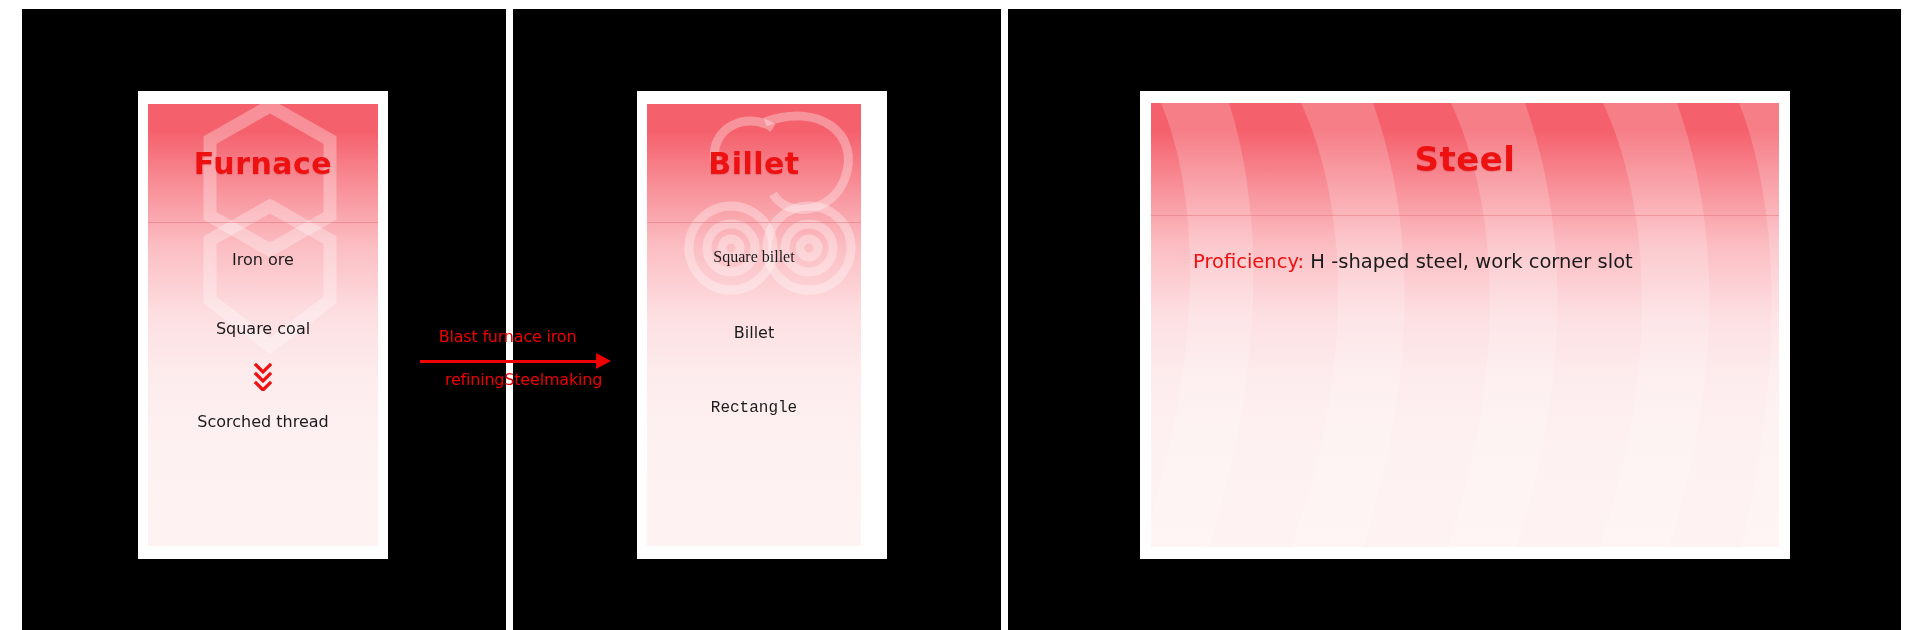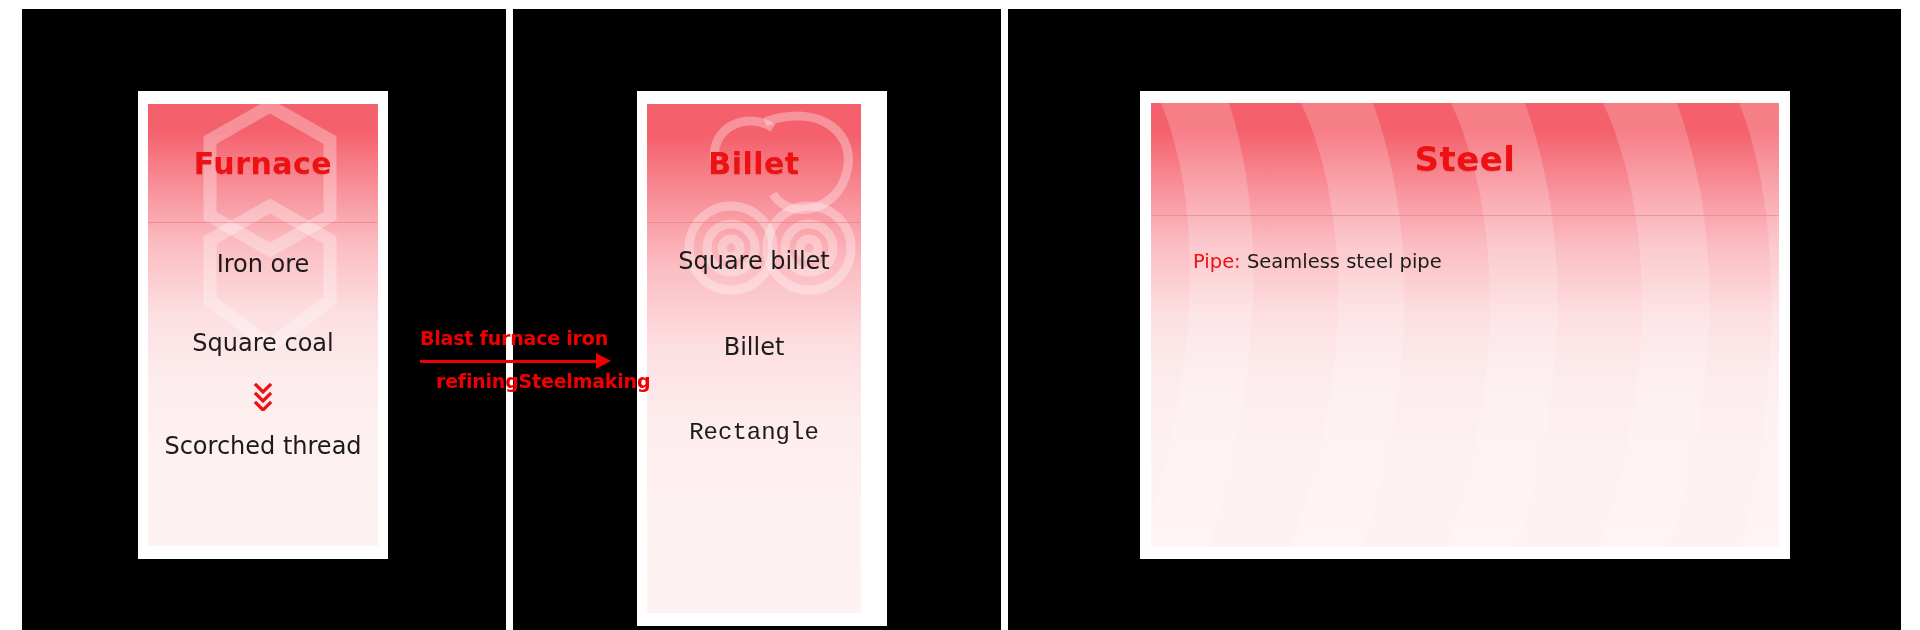--- a/index.html
+++ b/index.html
@@ -74,21 +74,21 @@
   .wm svg { display:block; }
 
   
   .stack {
     display:flex; flex-direction:column;
     align-items:center; justify-content:flex-start;
     height:100%;
   }
   .stack .line {
     color:#1b1b1b;
-    font-size:24px;
+    font-size:16px;
     line-height:1.2;
     text-align:center;
     white-space:nowrap;
   }
   .chev {
     color:#ee1111;
     line-height:0.62;
     font-size:19px;
     font-weight:bold;
     display:flex; flex-direction:column; align-items:center;
@@ -117,23 +117,24 @@
     border-bottom:8px solid transparent;
     border-left:15px solid #ee0000;
   }
   .arrow .block {
     position:absolute;
     background:#ee0000;
   }
   .arrow .lbl {
     position:absolute;
     color:#ee0000;
-    font-size:19px;
-    font-weight:bold;
+    font-size:16px;
+    font-weight:normal;
     white-space:nowrap;
+    text-align:center;
     letter-spacing:-0.2px;
   }
 </style>
 </head>
 <body>
 
 <div id="stage">
 
   <div class="page-edge left"></div>
   <div class="page-edge right"></div>
@@ -171,21 +172,21 @@
               </g>
             </svg>
           </div>
           <div class="line" style="margin-top:21px;">Scorched thread</div>
         </div>
       </div>
 
     </div>
   </div>
 
-  <div class="card" style="left:637px; top:82px; width:250px; height:535px; padding:13px 26px 13px 10px;">
+  <div class="card" style="left:637px; top:82px; width:250px; height:468px; padding:13px 26px 13px 10px;">
     <div class="card-inner">
 
       <div class="wm" style="left:22px; top:-6px;">
         <svg width="200" height="230" viewBox="0 0 200 230">
           <g fill="none" stroke="#ffffff" stroke-opacity="0.32" stroke-width="9">
             <path d="M96 24 C150 4 192 36 176 80 C164 114 120 122 104 96"></path>
             <path d="M104 30 C78 12 40 30 46 64"></path>
             <circle cx="62" cy="150" r="42"></circle>
             <circle cx="62" cy="150" r="24"></circle>
             <circle cx="62" cy="150" r="9"></circle>
@@ -196,21 +197,21 @@
         </svg>
       </div>
 
       <div class="card-head" style="height:118px;">
         <span class="card-title" style="font-size:30px;">Billet</span>
       </div>
       <div class="head-rule" style="top:118px;"></div>
 
       <div class="card-body" style="height:324px; padding-top:25px;">
         <div class="stack">
-          <div class="line" style="margin-top:0px;">Square billet</div>
+          <div class="line" style="margin-top:0px;font-family:Liberation Serif, serif;">Square billet</div>
           <div class="line" style="margin-top:57px;">Billet</div>
           <div class="line" style="margin-top:57px;font-family:Liberation Mono, monospace;">Rectangle</div>
         </div>
       </div>
 
     </div>
   </div>
 
   <div class="card" style="left:1140px; top:82px; width:650px; height:468px; padding:12px 11px 12px 11px;">
     <div class="card-inner">
@@ -228,21 +229,21 @@
       </div>
 
       <div class="card-head" style="height:112px;">
         <span class="card-title" style="font-size:34px;">Steel</span>
       </div>
       <div class="head-rule" style="top:112px;"></div>
 
       <div class="card-body" style="height:332px; padding-top:34px;">
         <div class="bullets">
           <div class="bullet">
-            <span class="lbl">Pipe:</span><span> Seamless steel pipe</span>
+            <span class="lbl">Proficiency:</span><span> H -shaped steel, work corner slot</span>
           </div>
         </div>
       </div>
 
     </div>
   </div>
 
   <div class="arrow" style="left:420px; top:318px; width:190px; height:66px;">
     <div class="lbl" style="left:0; top:0; width:175px;">Blast furnace iron</div>
     <div class="shaft" style="top:33px; width:180px;"></div>

